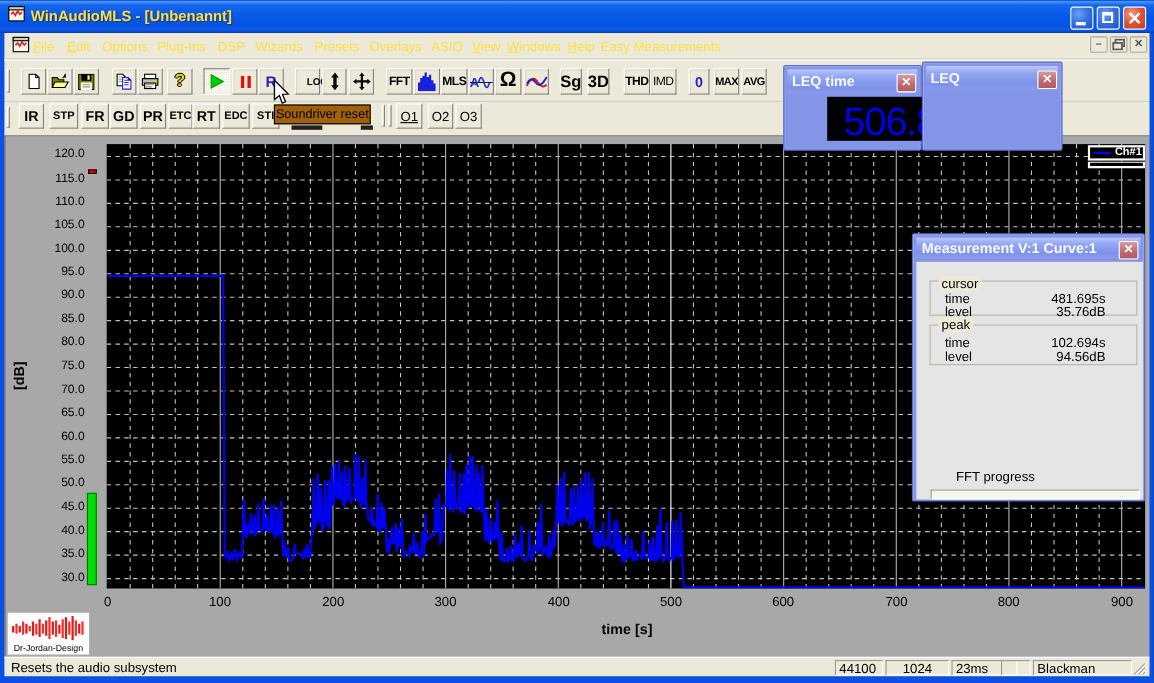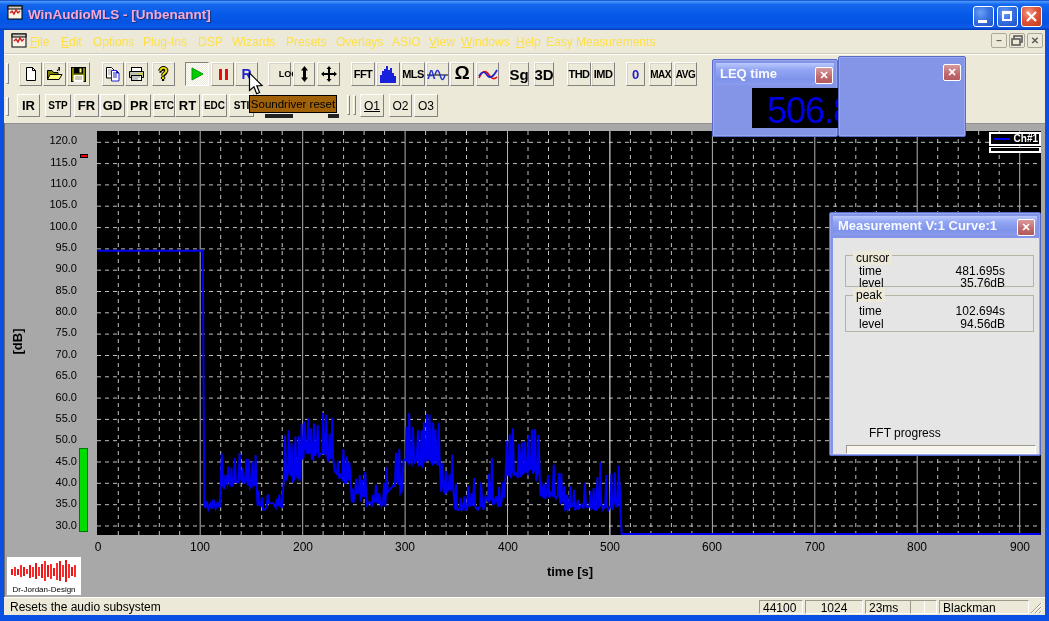--- a/index.html
+++ b/index.html
@@ -1,21 +1,21 @@
 <!DOCTYPE html>
 <html><head><meta charset="utf-8">
 <style>
 *{margin:0;padding:0;box-sizing:border-box;font-family:"Liberation Sans",sans-serif;}
 html,body{width:1049px;height:621px;overflow:hidden;}
 body{position:relative;background:#0a50e2;}
 .abs{position:absolute;}
 
 #titlebar{left:0;top:0;width:1049px;height:30px;
  background:linear-gradient(180deg,#0a3cc0 0%,#4596fa 5%,#1567ee 15%,#0659e8 50%,#0554e4 78%,#0e5ce8 90%,#0638b8 100%);}
-#titletxt{left:28px;top:7px;color:#f9a8d4;font-weight:bold;font-size:13.5px;text-shadow:1px 1px 1px #1b3473;}
+#titletxt{left:28px;top:7px;color:#fde047;font-weight:bold;font-size:13.5px;text-shadow:1px 1px 1px #1b3473;}
 .capbtn{top:6px;width:21px;height:21px;border-radius:3px;border:1px solid #fff;}
 .bluebtn{background:radial-gradient(circle at 35% 30%,#6ba1f5 0%,#3a72e0 45%,#1c50c8 100%);}
 #btnclose{background:radial-gradient(circle at 35% 30%,#f0a08a 0%,#e0563a 45%,#c23a18 100%);}
 
 #menubar{left:4px;top:30px;width:1041px;height:24px;background:#ece9d8;border-bottom:1px solid #cfccc0;}
 .mi{position:absolute;top:35px;font-size:12px;color:#fde047;}
 u{text-decoration:underline;}
 .mdibtn{position:absolute;top:3px;width:16px;height:15px;background:#ece9d8;border:1px solid #aca899;border-radius:2px;color:#5a5a5a;font-size:10px;text-align:center;line-height:13px;font-weight:bold;}
 
 #tb1{left:4px;top:54px;width:1041px;height:38px;background:#ece9d8;border-top:1px solid #fff;}
@@ -190,21 +190,21 @@
 <div class="tbtn ce" style="left:509px;top:62px;width:20px;height:24px;">
     <span style="font-size:15px;font-weight:bold;">Sg</span>
   </div>
 <div class="tbtn ce" style="left:534px;top:62px;width:20px;height:24px;">
     <span style="font-size:15px;font-weight:bold;">3D</span>
   </div>
 <div class="tbtn ce" style="left:567px;top:62px;width:24px;height:24px;">
     <span style="font-size:11px;font-weight:bold;letter-spacing:-0.5px;">THD</span>
   </div>
 <div class="tbtn ce" style="left:591px;top:62px;width:24px;height:24px;">
-    <span style="font-size:11px;font-weight:bold;letter-spacing:-0.5px;">IMD</span>
+    <span style="font-size:11px;font-weight:normal;letter-spacing:-0.5px;">IMD</span>
   </div>
 <div class="tbtn ce" style="left:626px;top:62px;width:19px;height:24px;">
     <span style="font-size:13px;font-weight:bold;color:#2222cc;">0</span>
   </div>
 <div class="tbtn ce" style="left:649px;top:62px;width:23px;height:24px;">
     <span style="font-size:10px;font-weight:bold;letter-spacing:-0.5px;">MAX</span>
   </div>
 <div class="tbtn ce" style="left:674px;top:62px;width:23px;height:24px;">
     <span style="font-size:10px;font-weight:bold;letter-spacing:-0.5px;">AVG</span>
   </div>
@@ -390,20 +390,23 @@
 
 <div class="pal" style="left:712px;top:59px;width:126px;height:78px;">
  <div class="paltitle">
       <span style="position:absolute;left:4px;top:3px;">LEQ time</span>
     </div>
  <div class="palclose" style="left:102px;top:7px;">✕</div>
  <div class="led" style="left:3px;top:28px;width:120px;height:40px;font-size:36px;letter-spacing:-1px;line-height:46px;padding-right:3px;margin-left:36px;">506.8s</div>
 </div>
 
 <div class="pal" style="left:838px;top:56px;width:128px;height:81px;">
+ <div class="paltitle">
+      <span style="position:absolute;left:4px;top:3px;">LEQ</span>
+    </div>
  <div class="palclose" style="left:104px;top:7px;">✕</div>
 </div>
 
 <div class="pal" style="left:829px;top:212px;width:212px;height:244px;">
  <div class="paltitle" style="height:19px;">
       <span style="position:absolute;left:5px;top:2px;">Measurement V:1 Curve:1</span>
     </div>
  <div class="palclose" style="left:187px;top:6px;">✕</div>
  <div style="position:absolute;left:3px;top:25px;width:206px;height:216px;background:#e5e5e5;">
   <div style="position:absolute;left:12px;top:17px;width:189px;height:32px;border:1px solid #b8b4a2;"></div>

